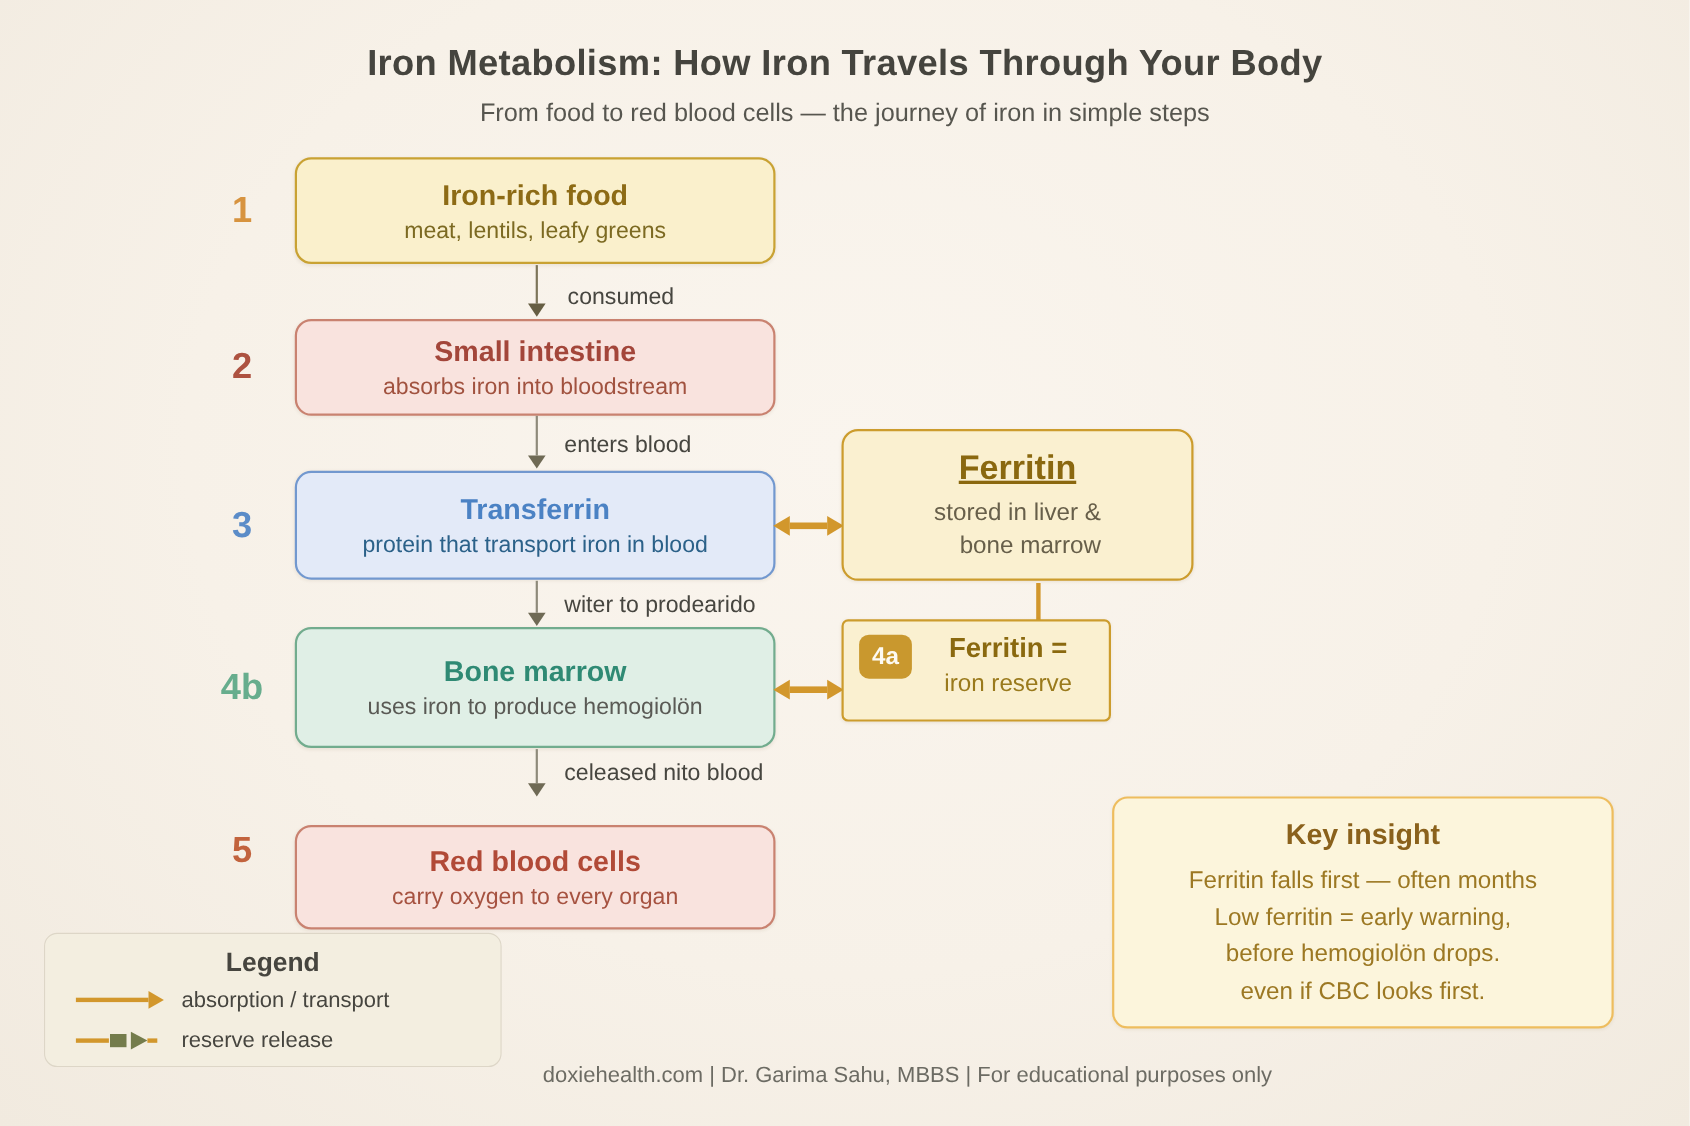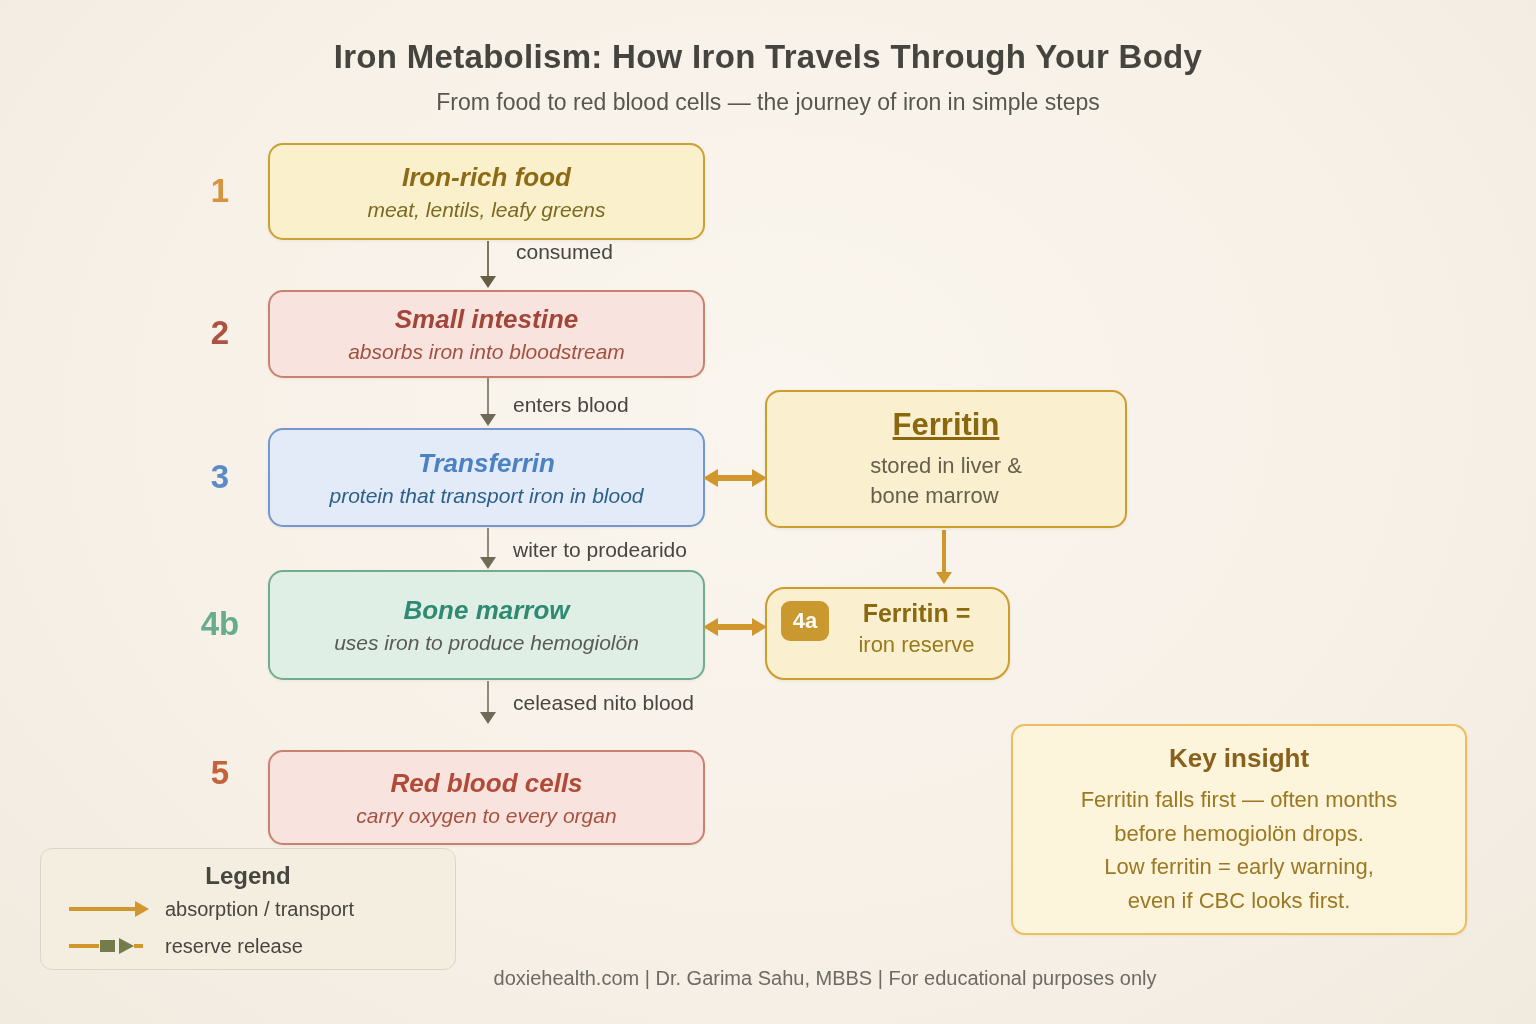--- a/index.html
+++ b/index.html
@@ -14,21 +14,21 @@
     font-size:33px; font-weight:bold; color:#45443e; letter-spacing:0.3px;
   }
   .page-subtitle {
     position:absolute; top:89px; left:0; width:100%; text-align:center;
     font-size:23px; color:#57564f;
   }
   
   .fbox {
     position:absolute; left:268px; width:437px; border-radius:15px;
     display:flex; flex-direction:column; justify-content:center; align-items:center;
-    text-align:center; box-shadow:0 1px 3px rgba(90,70,30,0.08);font-style:italic;
+    text-align:center; box-shadow:0 1px 3px rgba(90,70,30,0.08);
   }
   .fbox .t { font-size:26px; font-weight:bold; }
   .fbox .s { font-size:21px; margin-top:5px; }
   .box-food      { top:143px; height:97px;  background:#faf0cc; border:2px solid #c9a233; }
   .box-food .t   { color:#8d6b15; } .box-food .s { color:#7c6a22; }
   .box-intestine { top:290px; height:88px;  background:#f9e3de; border:2px solid #c98270; }
   .box-intestine .t { color:#a3463a; } .box-intestine .s { color:#a1523f; }
   .box-transferrin { top:428px; height:99px; background:#e3eaf8; border:2px solid #7298cf; }
   .box-transferrin .t { color:#4b82c4; } .box-transferrin .s { color:#2b6189;text-align:right; }
   .box-bonemarrow { top:570px; height:110px; background:#e0efe6; border:2px solid #72ac8e; }
@@ -52,49 +52,49 @@
   .va1 .shaft { background:#7d7559; } .va1 .head { border-top-color:#665e43; }
   .va2 { left:480px; top:378px; height:48px; }
   .va3 { left:480px; top:528px; height:41px; }
   .va4 { left:480px; top:681px; height:43px; }
   
   .varrow.gold .shaft { width:3.5px; background:#d2972c; }
   .varrow.gold .head  { border-top-color:#d2972c; }
   .vag { left:936px; top:530px; height:54px; }
   
   .alabel { position:absolute; font-size:21px; color:#474640; white-space:nowrap; }
-  .al1 { left:516px; top:240px; }
+  .al1 { left:516px; top:258px; }
   .al2 { left:513px; top:393px; }
   .al3 { left:513px; top:538px; }
   .al4 { left:513px; top:691px; }
   .release-label { position:absolute; left:962px; top:541px; font-size:21px;
                    color:#474640; line-height:25px; }
   
   .darrow { position:absolute; left:703px; width:64px; height:18px;
             display:flex; align-items:center; }
   .darrow .line { flex:1; height:6px; background:#d2972c; }
   .darrow .hl { width:0; height:0; border-top:9px solid transparent;
                 border-bottom:9px solid transparent; border-right:15px solid #d2972c; }
   .darrow .hr { width:0; height:0; border-top:9px solid transparent;
                 border-bottom:9px solid transparent; border-left:15px solid #d2972c; }
   .da1 { top:469px; } .da2 { top:618px; }
   
   .ferritin-box {
-    position:absolute; left:765px; top:390px; width:362px; height:138px;
+    position:absolute; left:765px; top:390px; width:320px; height:138px;
     background:#faf0d0; border:2.5px solid #cc9c2d; border-radius:15px;
     display:flex; flex-direction:column; justify-content:center; align-items:center;
-    text-align:left; box-shadow:0 1px 3px rgba(120,90,20,0.10);
+    text-align:right; box-shadow:0 1px 3px rgba(120,90,20,0.10);
   }
   .ferritin-box .t { font-size:31px; font-weight:bold; color:#8a680f;
                      text-decoration:underline; margin-bottom:8px; }
   .ferritin-box .s { font-size:22px; color:#675f4a; line-height:30px; }
   
   .reserve-box {
-    position:absolute; left:765px; top:587px; width:245px; height:93px;
-    background:#faf0d0; border:2.5px solid #cc9c2d; border-radius:20px;
+    position:absolute; left:765px; top:563px; width:245px; height:93px;
+    background:#faf0d0; border:2.5px solid #cc9c2d; border-radius:6px;
     box-shadow:0 1px 3px rgba(120,90,20,0.10);
   }
   .reserve-badge {
     position:absolute; left:14px; top:12px; width:48px; height:40px;
     background:#c9982e; border-radius:9px; color:#fdfaf2;
     font-size:22px; font-weight:bold; display:flex; align-items:center; justify-content:center;
   }
   .reserve-text { position:absolute; left:66px; top:10px; right:8px; text-align:center; }
   .reserve-text .t { font-size:25px; font-weight:bold; color:#8a690f; }
   .reserve-text .s { font-size:22px; color:#9a7a1c; margin-top:4px; }
@@ -215,22 +215,22 @@
     <div class="reserve-text">
       <div class="t">Ferritin =</div>
       <div class="s">iron reserve</div>
     </div>
   </div>
 
   <div class="key-box">
     <div class="t">Key insight</div>
     <div class="body">
       <div>Ferritin falls first — often months</div>
+      <div>Low ferritin = early warning,</div>
       <div>before hemogiolön drops.</div>
-      <div>Low ferritin = early warning,</div>
       <div>even if CBC looks first.</div>
     </div>
   </div>
 
   <div class="legend-box">
     <div class="t">Legend</div>
     <div class="legend-row lr1">
       <div class="glyph">
         <div class="gl" style="width:66px;"></div>
           <div class="tri"></div>

